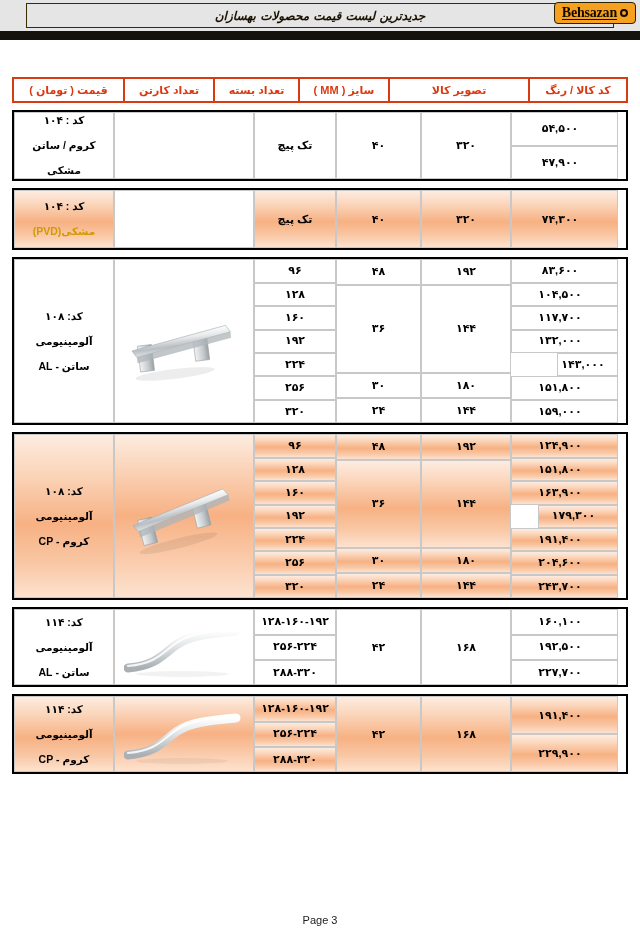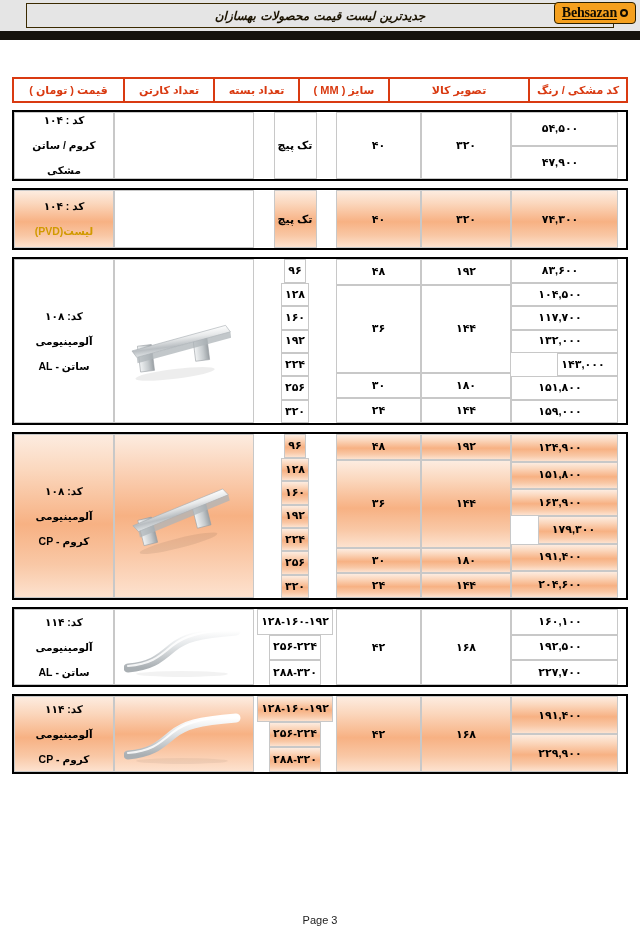--- a/index.html
+++ b/index.html
@@ -127,21 +127,21 @@
   }
   .block.shaded { background: transparent; }
 
   .col {
     box-sizing: border-box;
     display: flex;
     flex-direction: column;
   }
   .col.code   { width: 100px; }
   .col.img    { width: 140px; }
-  .col.size   { width: 82px; align-items: center; }
+  .col.size   { width: 82px; }
   .col.pack   { width: 85px; }
   .col.carton { width: 90px; }
   .col.price  { width: 107px; }
 
   .cell {
     box-sizing: border-box;
     border: 1px solid #c8c8c8;
     display: flex;
     align-items: center;
     justify-content: center;
@@ -214,21 +214,21 @@
     <colgroup>
       <col class="c-code">
         <col class="c-img">
         <col class="c-size">
       <col class="c-pack">
         <col class="c-carton">
         <col class="c-price">
     </colgroup>
     <thead>
       <tr>
-        <th>کد مشکی / رنگ</th>
+        <th>کد کالا / رنگ</th>
         <th>تصویر کالا</th>
         <th>سایز ( MM )</th>
         <th>تعداد بسته</th>
         <th>تعداد کارتن</th>
         <th>قیمت ( تومان )</th>
       </tr>
     </thead>
   </table>
 
   <div id="blocks-root">
@@ -261,21 +261,21 @@
     <div class="col price">
       <div class="cell price-cell" style="flex:1 1 0;">۵۴,۵۰۰</div>
           <div class="cell price-cell" style="flex:1 1 0;">۴۷,۹۰۰</div>
     </div>
   </div>
   <div class="block grad shaded" style="min-height:62px;">
 
     <div class="col code">
       <div class="cell code-cell">
             <span class="line ">کد : ۱۰۴</span>
-            <span class="line gold">لیست(PVD)</span>
+            <span class="line gold">مشکی(PVD)</span>
           </div>
     </div>
 
     <div class="col img">
       <div class="img-cell empty"></div>
     </div>
 
     <div class="col size">
       <div class="cell numeric" style="flex:1 1 0;">تک پیچ</div>
     </div>
@@ -424,20 +424,21 @@
           <div class="cell numeric" style="flex:1 1 0;">۱۴۴</div>
     </div>
 
     <div class="col price">
       <div class="cell price-cell" style="flex:1 1 0;">۱۲۴,۹۰۰</div>
           <div class="cell price-cell" style="flex:1 1 0;">۱۵۱,۸۰۰</div>
           <div class="cell price-cell" style="flex:1 1 0;">۱۶۳,۹۰۰</div>
           <div class="cell price-cell" style="flex:1 1 0;margin-left:27px;">۱۷۹,۳۰۰</div>
           <div class="cell price-cell" style="flex:1 1 0;">۱۹۱,۴۰۰</div>
           <div class="cell price-cell" style="flex:1 1 0;">۲۰۴,۶۰۰</div>
+          <div class="cell price-cell" style="flex:1 1 0;">۲۴۳,۷۰۰</div>
     </div>
   </div>
   <div class="block " style="min-height:80px;">
 
     <div class="col code">
       <div class="cell code-cell">
             <span class="line ">کد: ۱۱۴</span>
             <span class="line ">آلومینیومی</span>
             <span class="line ">ساتن - AL</span>
           </div>

